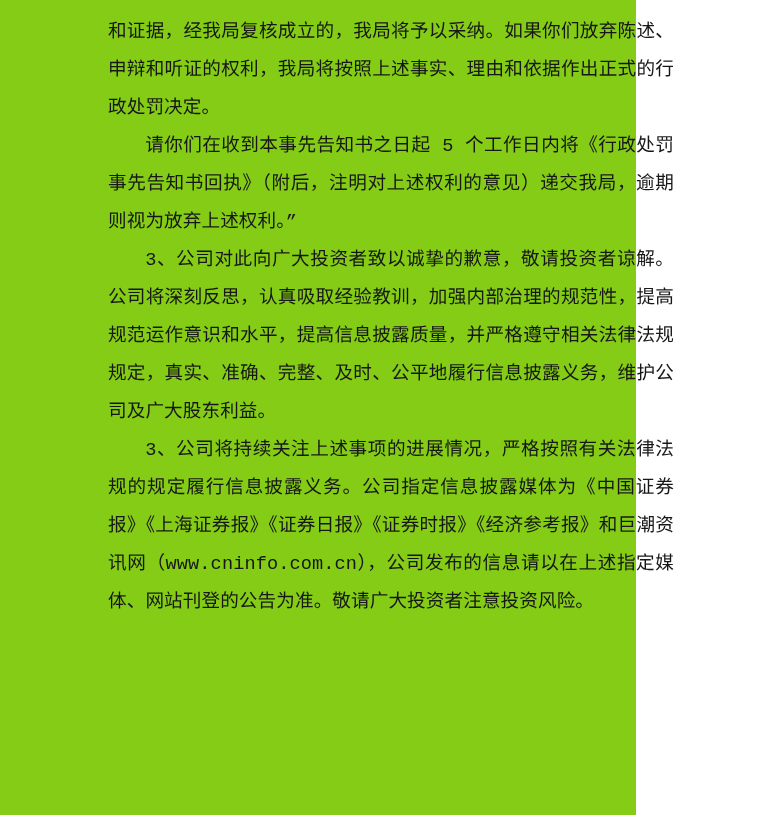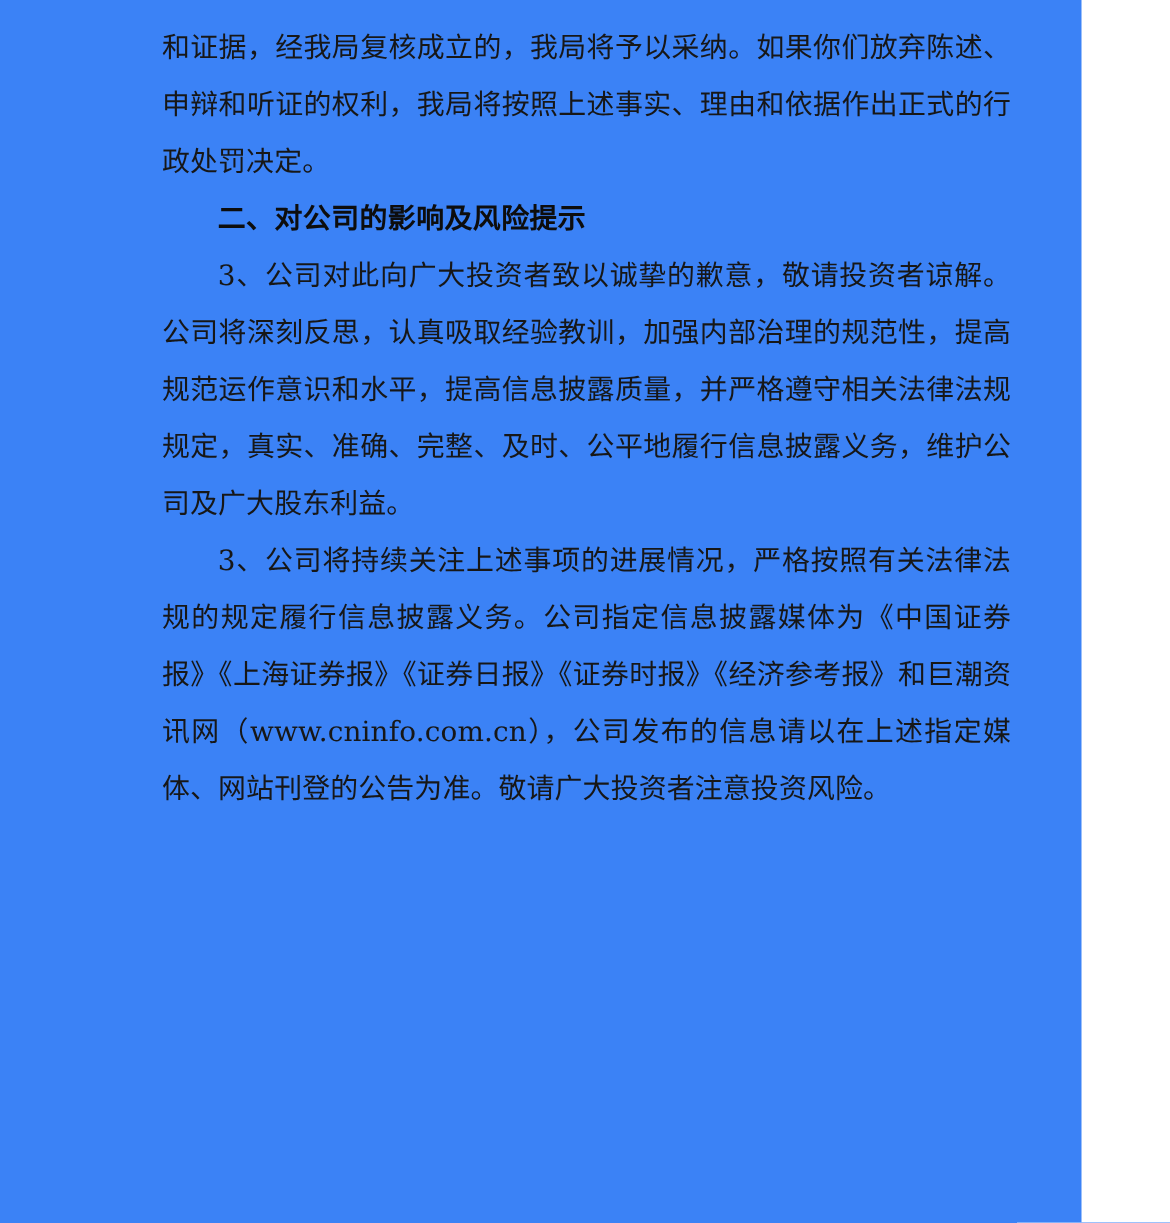--- a/index.html
+++ b/index.html
@@ -11,25 +11,26 @@
     width: 780px;
     height: 815px;
     background: #ffffff;
     font-family: "DejaVu Serif", "Liberation Serif", serif;
     color: #1a1a1a;
     overflow: hidden;
   }
 
   .page {
     position: relative;
-    width: 721px;
+    width: 636px;
     height: 815px;
-    background: #3b82f6;
+    background: #84cc16;
     box-sizing: border-box;
     padding: 0;
+    font-family: Liberation Mono, monospace;
   }
 
   .text-column {
     position: absolute;
     left: 108px;
     top: 14px;
     width: 566px;
   }
 
   
@@ -59,22 +60,22 @@
   }
 </style>
 </head>
 <body>
 
 <div class="page">
   <div class="text-column">
 
     <p class="para">和证据，经我局复核成立的，我局将予以采纳。如果你们放弃陈述、申辩和听证的权利，我局将按照上述事实、理由和依据作出正式的行政处罚决定。</p>
 
+    <p class="para indent">请你们在收到本事先告知书之日起 5 个工作日内将《行政处罚事先告知书回执》（附后，注明对上述权利的意见）递交我局，逾期则视为放弃上述权利。”</p>
 
-    <p class="heading">二、对公司的影响及风险提示</p>
 
 
     <p class="para indent">3、公司对此向广大投资者致以诚挚的歉意，敬请投资者谅解。公司将深刻反思，认真吸取经验教训，加强内部治理的规范性，提高规范运作意识和水平，提高信息披露质量，并严格遵守相关法律法规规定，真实、准确、完整、及时、公平地履行信息披露义务，维护公司及广大股东利益。</p>
 
     <p class="para indent">3、公司将持续关注上述事项的进展情况，严格按照有关法律法规的规定履行信息披露义务。公司指定信息披露媒体为《中国证券报》《上海证券报》《证券日报》《证券时报》《经济参考报》和巨潮资讯网（www.cninfo.com.cn），公司发布的信息请以在上述指定媒体、网站刊登的公告为准。敬请广大投资者注意投资风险。</p>
 
   </div>
 </div>
 
 </body></html>

